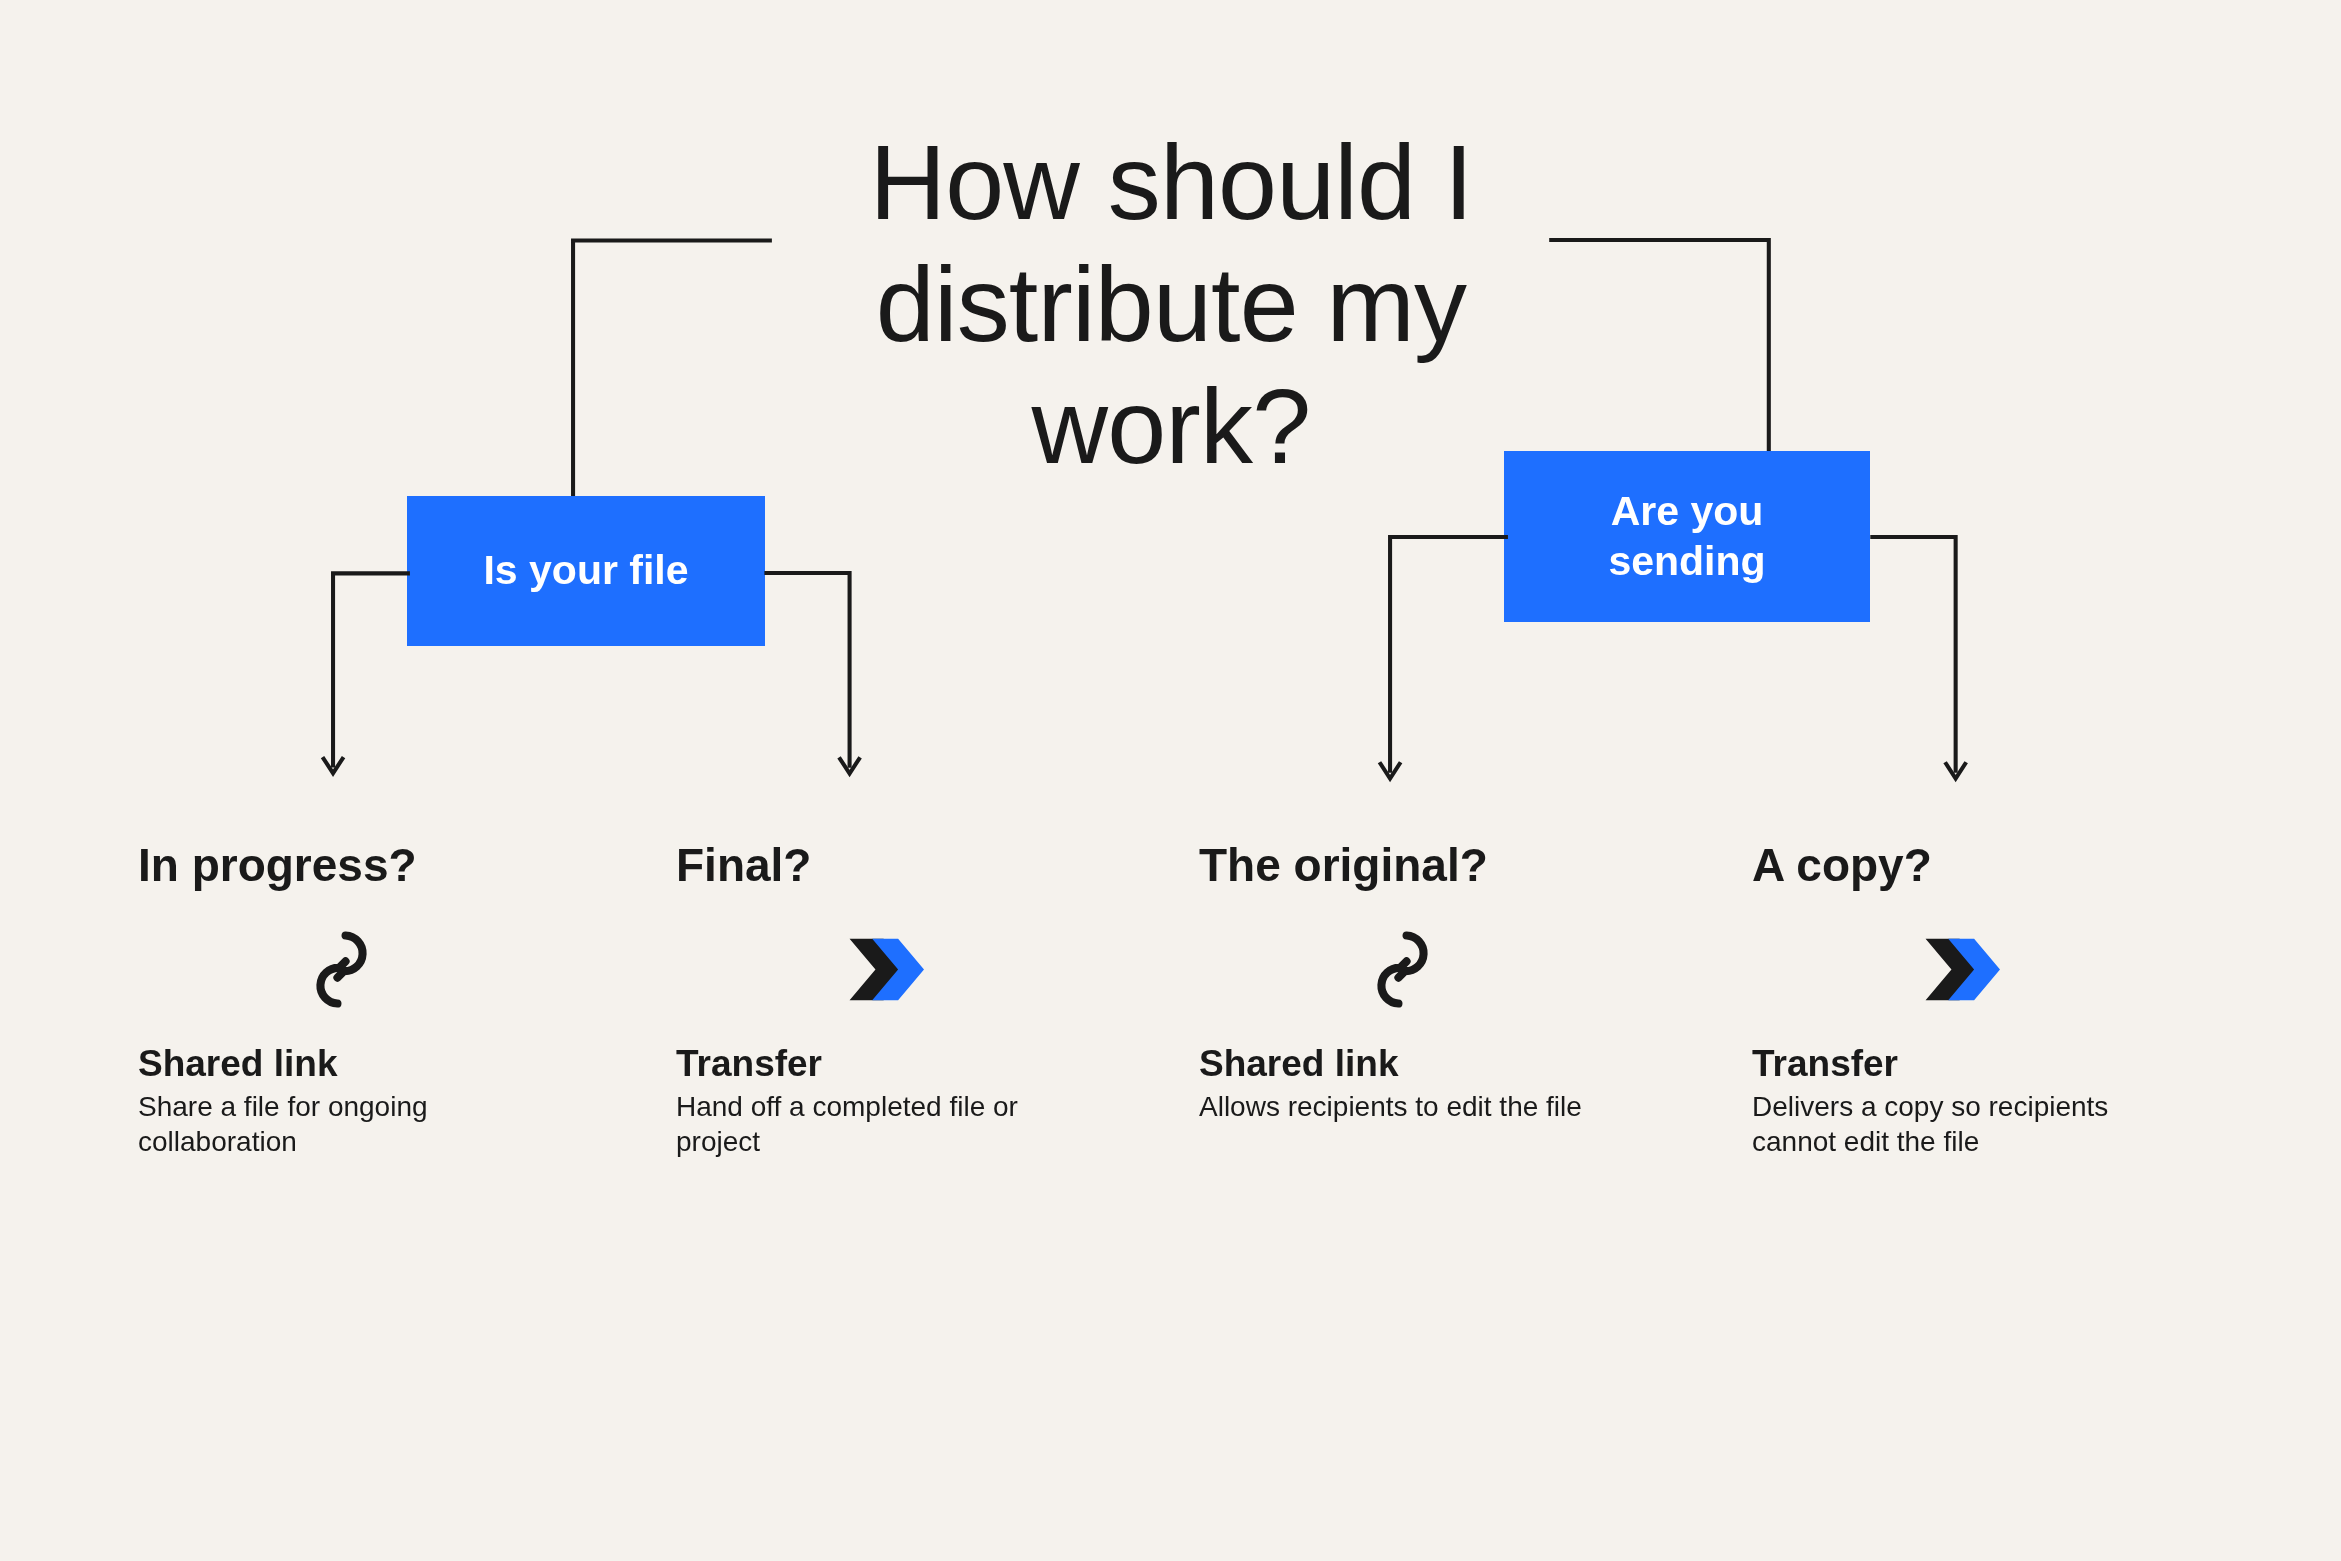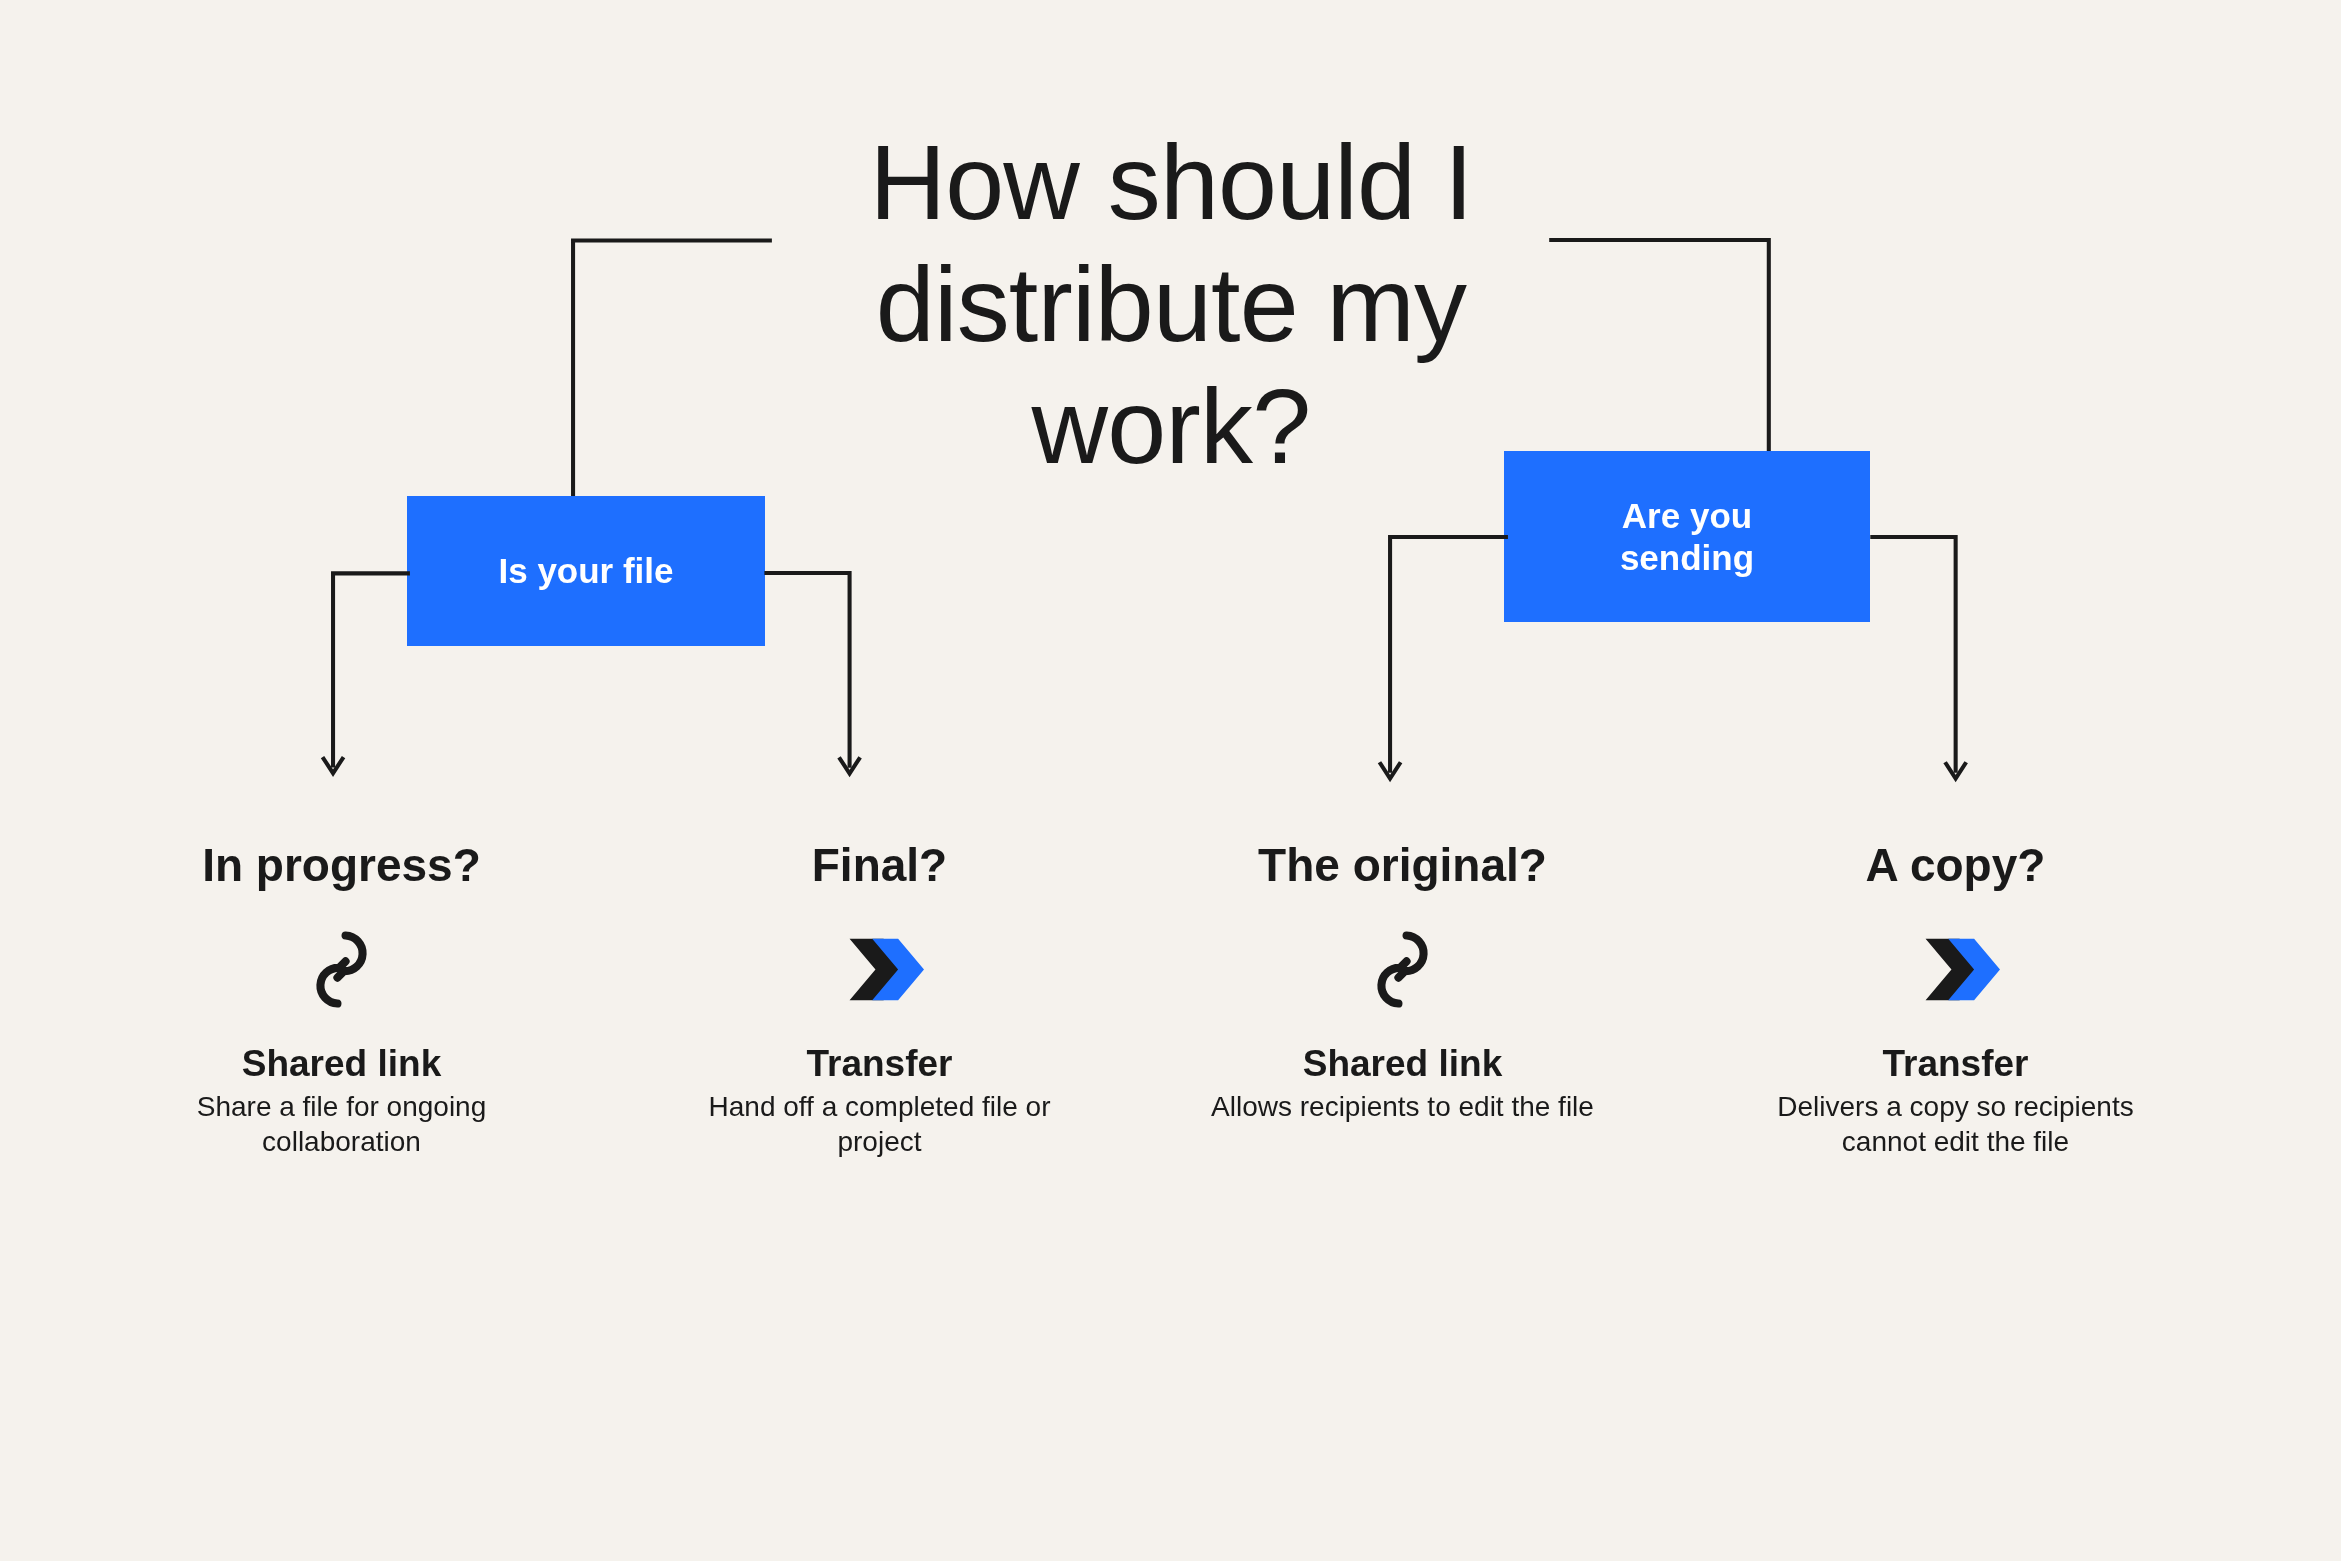--- a/index.html
+++ b/index.html
@@ -26,31 +26,31 @@
     font-size: 106px;
     font-weight: 400;
     line-height: 1.15;
     letter-spacing: -0.8px;
     font-stretch: expanded;
   }
   .decision-box {
     position: absolute;
     background: #1e6fff;
     color: #ffffff;
-    font-size: 35px;
+    font-size: 41px;
     font-weight: 700;
     display: flex;
     align-items: center;
     justify-content: center;
     text-align: center;
     line-height: 1.2;
   }
   .leaf {
     position: absolute;
-    text-align: center;
+    text-align: left;
     width: 407px;
   }
   .leaf-question {
     font-size: 46px;
     font-weight: 700;
     margin-bottom: 33px;
   }
   .leaf-icon {
     height: 89px;
     display: flex;

